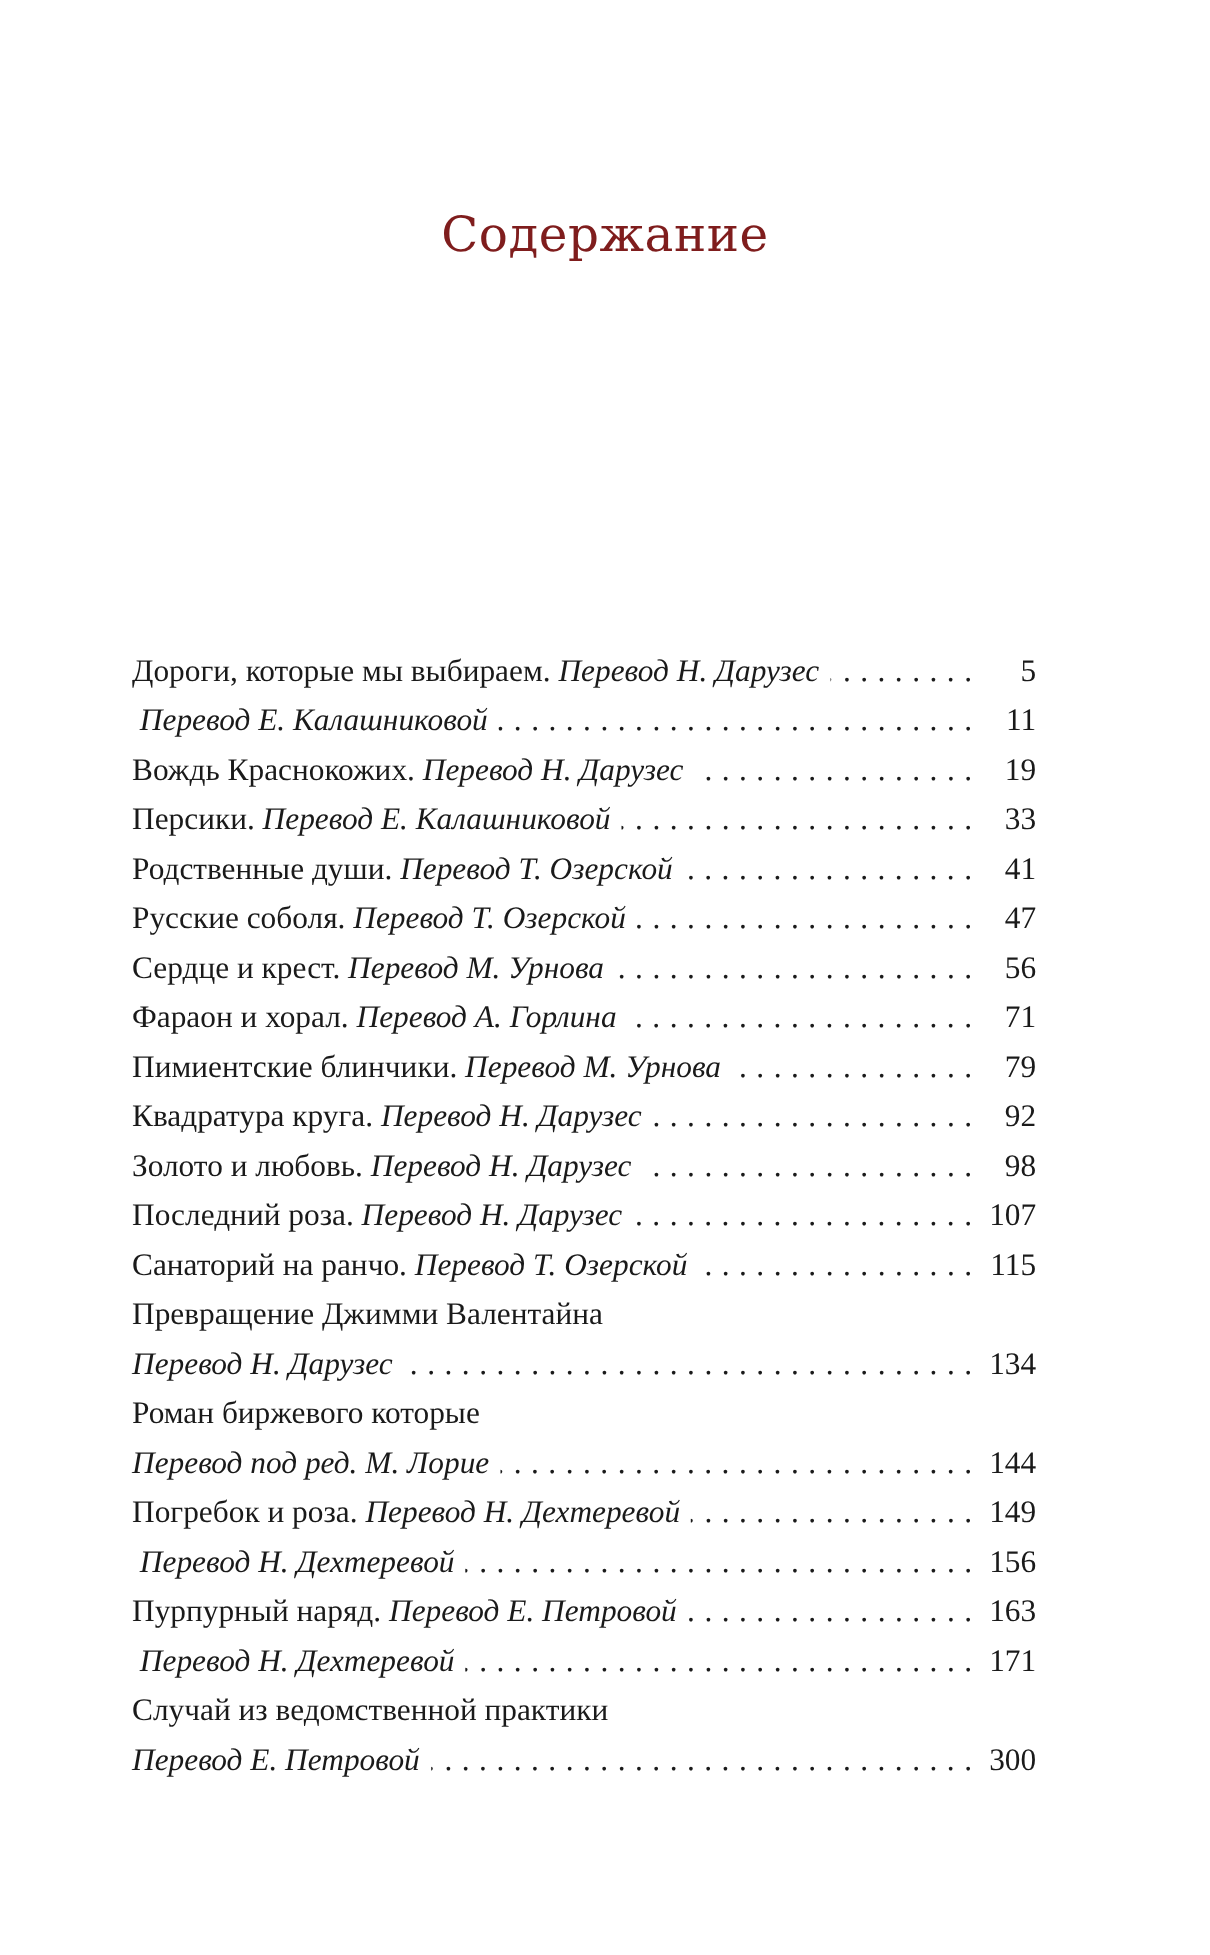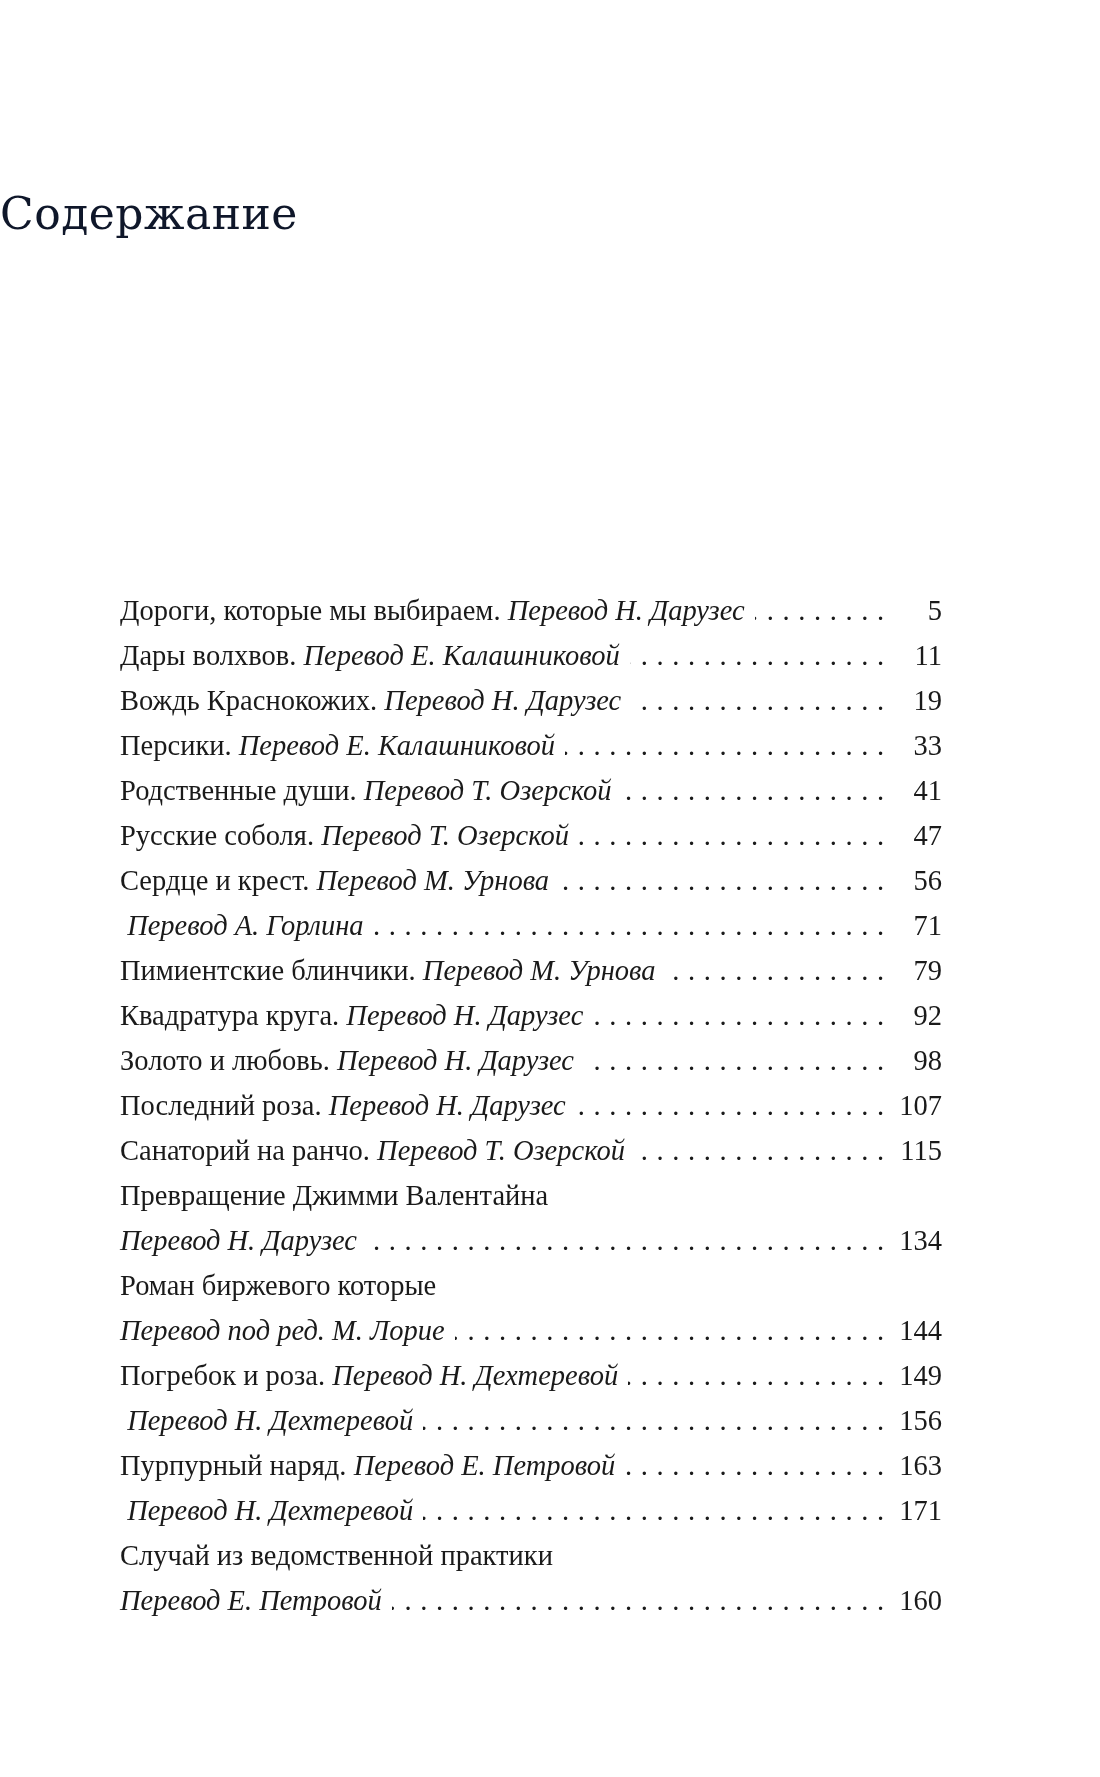--- a/index.html
+++ b/index.html
@@ -3,23 +3,23 @@
 <meta charset="utf-8">
 <style>
   html, body { margin: 0; padding: 0; background: #ffffff; }
   body {
     width: 1100px; height: 1777px; position: relative; overflow: hidden;
     font-family: "Liberation Serif", "DejaVu Serif", serif;
     color: #1a1a1a;
   }
   .page-title {
     position: absolute; left: 0; right: 0; top: 188px;
-    font-size: 44px; letter-spacing: 0.5px;
+    text-align: center; font-size: 44px; letter-spacing: 0.5px;
     font-family: "DejaVu Serif", "Liberation Serif", serif;
-    font-weight: normal; color: #0f172a; margin: 0;
+    font-weight: normal; color: #7f1d1d; margin: 0;
   }
   .toc {
     position: absolute; left: 120px; top: 588px; width: 822px;
     font-size: 28.5px; line-height: 45px;
   }
   .entry { margin: 0; padding: 0; }
   .line {
     display: flex; align-items: center; white-space: nowrap;
     height: 45px;
   }
@@ -52,21 +52,20 @@
       <span class="title-text">Дороги, которые мы выбираем.</span>
         <span class="sep">&nbsp;</span>
         <span class="translator">Перевод Н. Дарузес</span>
         <span class="leader"></span>
         <span class="page-num">5</span>
     </div>
   </div>
 
   <div class="entry">
     <div class="line">
-      <span class="title-text">Дары волхвов.</span>
         <span class="sep">&nbsp;</span>
         <span class="translator">Перевод Е. Калашниковой</span>
         <span class="leader"></span>
         <span class="page-num">11</span>
     </div>
   </div>
 
   <div class="entry">
     <div class="line">
       <span class="title-text">Вождь Краснокожих.</span>
@@ -112,20 +111,21 @@
       <span class="title-text">Сердце и крест.</span>
         <span class="sep">&nbsp;</span>
         <span class="translator">Перевод М. Урнова</span>
         <span class="leader"></span>
         <span class="page-num">56</span>
     </div>
   </div>
 
   <div class="entry">
     <div class="line">
+      <span class="title-text">Фараон и хорал.</span>
         <span class="sep">&nbsp;</span>
         <span class="translator">Перевод А. Горлина</span>
         <span class="leader"></span>
         <span class="page-num">71</span>
     </div>
   </div>
 
   <div class="entry">
     <div class="line">
       <span class="title-text">Пимиентские блинчики.</span>
@@ -236,17 +236,17 @@
     </div>
   </div>
 
   <div class="entry">
     <div class="line">
       <span class="title-text">Случай из ведомственной практики</span>
     </div>
     <div class="line">
       <span class="translator">Перевод Е. Петровой</span>
         <span class="leader"></span>
-        <span class="page-num">160</span>
+        <span class="page-num">300</span>
     </div>
   </div>
 
 </div>
 
 </body></html>

